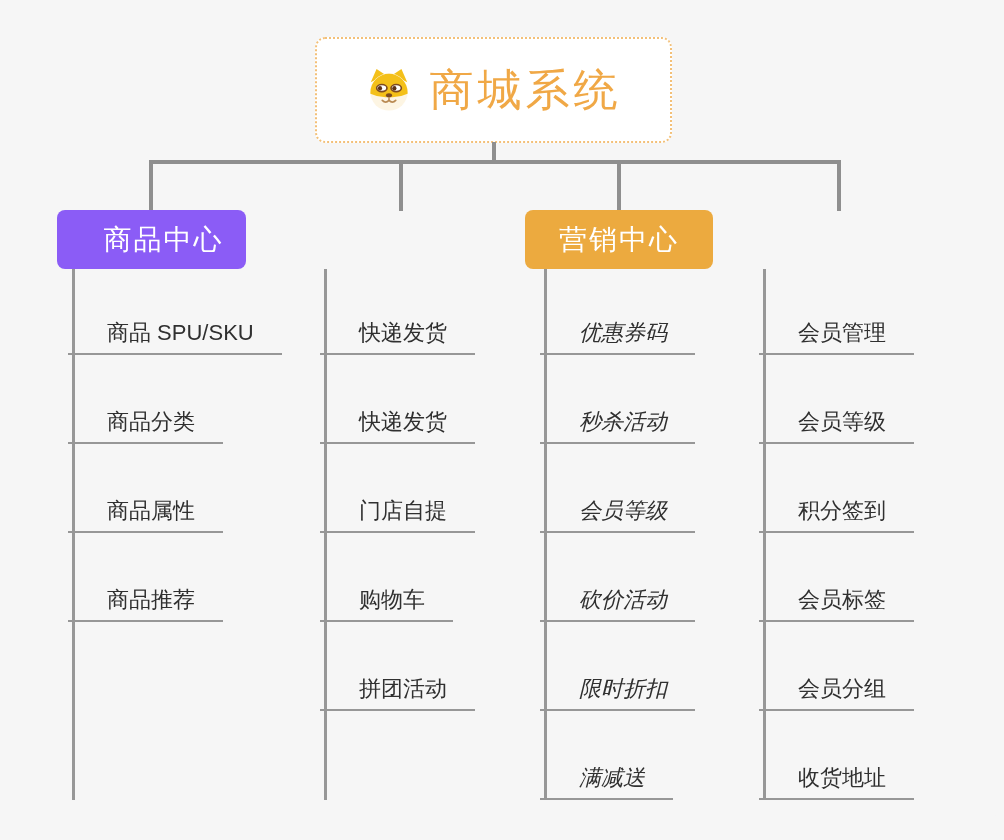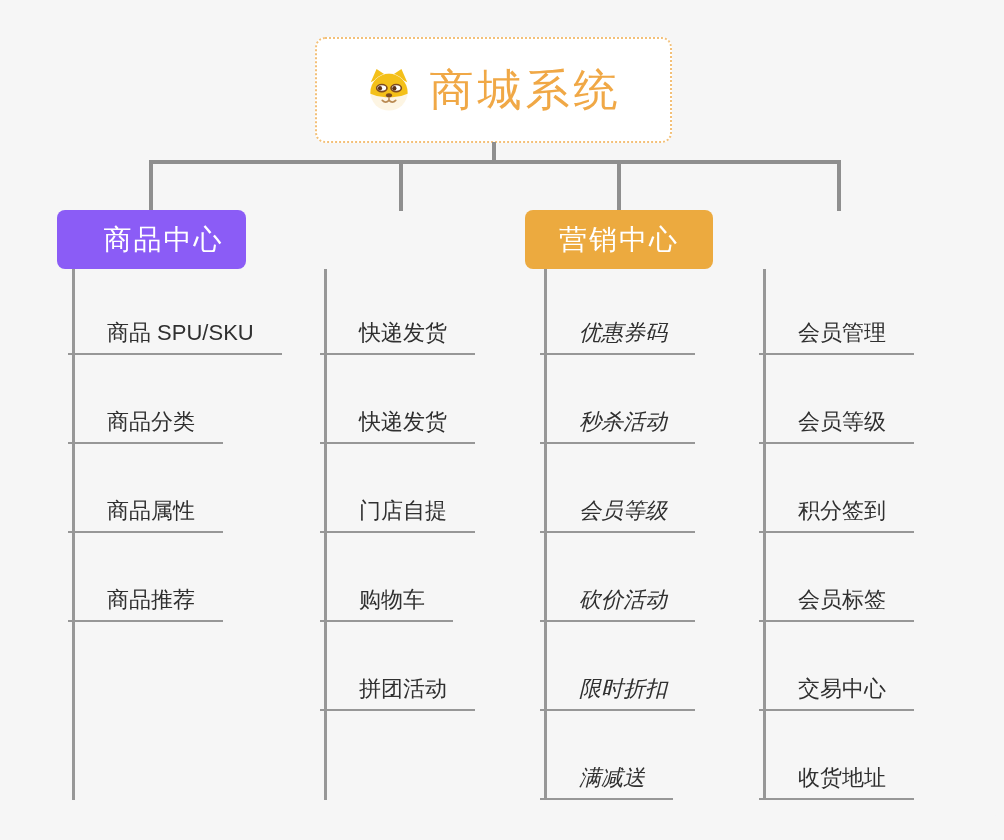--- a/index.html
+++ b/index.html
@@ -148,20 +148,20 @@
     <div class="item-wrap">
         <span class="item">会员等级</span>
       </div>
     <div class="item-wrap">
         <span class="item">积分签到</span>
       </div>
     <div class="item-wrap">
         <span class="item">会员标签</span>
       </div>
     <div class="item-wrap">
-        <span class="item">交易中心</span>
+        <span class="item">会员分组</span>
       </div>
     <div class="item-wrap">
         <span class="item">收货地址</span>
       </div>
   </div>
 
 </div>
 
 </body></html>

